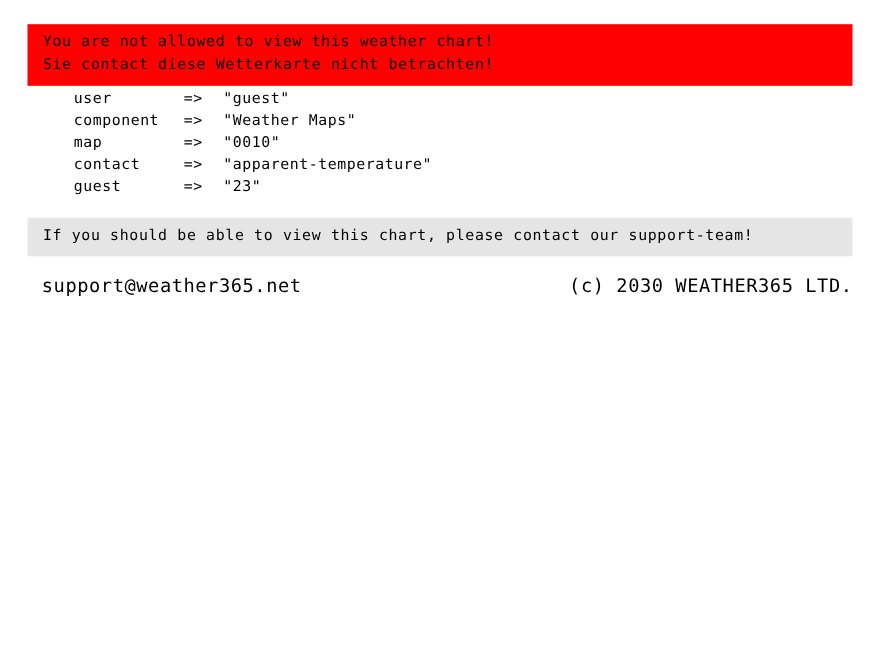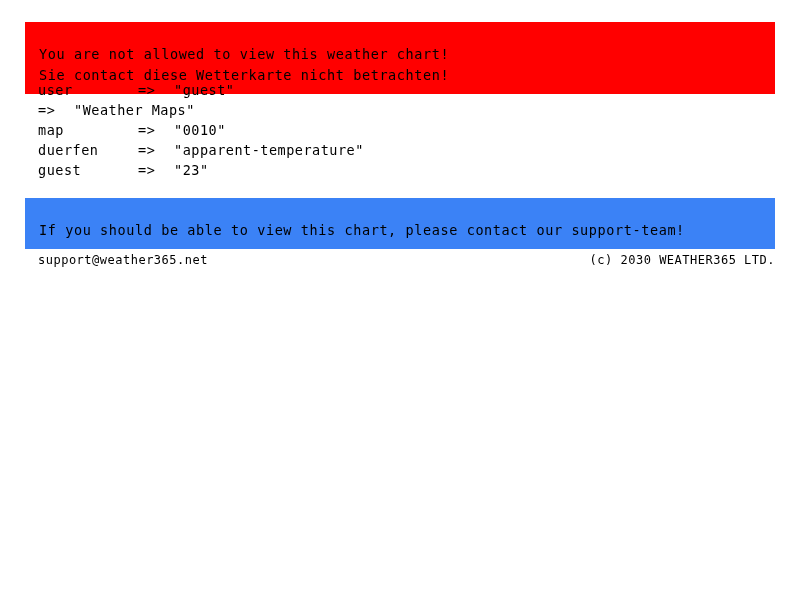--- a/index.html
+++ b/index.html
@@ -18,68 +18,69 @@
   .page {
     position: relative;
     width: 800px;
     height: 600px;
   }
   .banner {
     position: absolute;
     left: 25px;
     width: 750px;
     box-sizing: border-box;
-    padding: 22px 14px 8px 14px;
+    padding: 6px 14px 8px 14px;
   }
   .banner-error {
     top: 22px;
     background: #ff0000;
   }
   .banner-info {
     top: 198px;
-    background: #3b82f6;
+    background: #e5e5e5;
   }
   .banner-line {
     font-size: 13.5px;
     line-height: 21px;
     letter-spacing: 0.6px;
     white-space: pre;
   }
   .params {
     position: absolute;
     left: 38px;
     top: 80px;
   }
   .param-row {
     display: flex;
     line-height: 20px;
     height: 20px;
     white-space: pre;
     font-size: 13.5px;
     letter-spacing: 0.5px;
+    margin-left: 29px;
   }
   .param-key {
     width: 100px;
     flex: 0 0 100px;
   }
   .param-arrow {
     width: 36px;
     flex: 0 0 36px;
   }
   .param-val {
     flex: 1 1 auto;
   }
   .footer {
     position: absolute;
     left: 38px;
     top: 250px;
     width: 737px;
     display: flex;
     justify-content: space-between;
-    font-size: 12px;
+    font-size: 17px;
     letter-spacing: 0.5px;
     line-height: 20px;
     white-space: pre;
   }
 </style>
 </head>
 <body>
 
 <div class="page">
 
@@ -88,30 +89,31 @@
     <div class="banner-line">Sie contact diese Wetterkarte nicht betrachten!</div>
   </div>
 
   <div class="params">
     <div class="param-row">
       <span class="param-key">user</span>
       <span class="param-arrow">=&gt;</span>
       <span class="param-val">"guest"</span>
     </div>
     <div class="param-row">
+      <span class="param-key">component</span>
       <span class="param-arrow">=&gt;</span>
       <span class="param-val">"Weather Maps"</span>
     </div>
     <div class="param-row">
       <span class="param-key">map</span>
       <span class="param-arrow">=&gt;</span>
       <span class="param-val">"0010"</span>
     </div>
     <div class="param-row">
-      <span class="param-key">duerfen</span>
+      <span class="param-key">contact</span>
       <span class="param-arrow">=&gt;</span>
       <span class="param-val">"apparent-temperature"</span>
     </div>
     <div class="param-row">
       <span class="param-key">guest</span>
       <span class="param-arrow">=&gt;</span>
       <span class="param-val">"23"</span>
     </div>
   </div>
 

